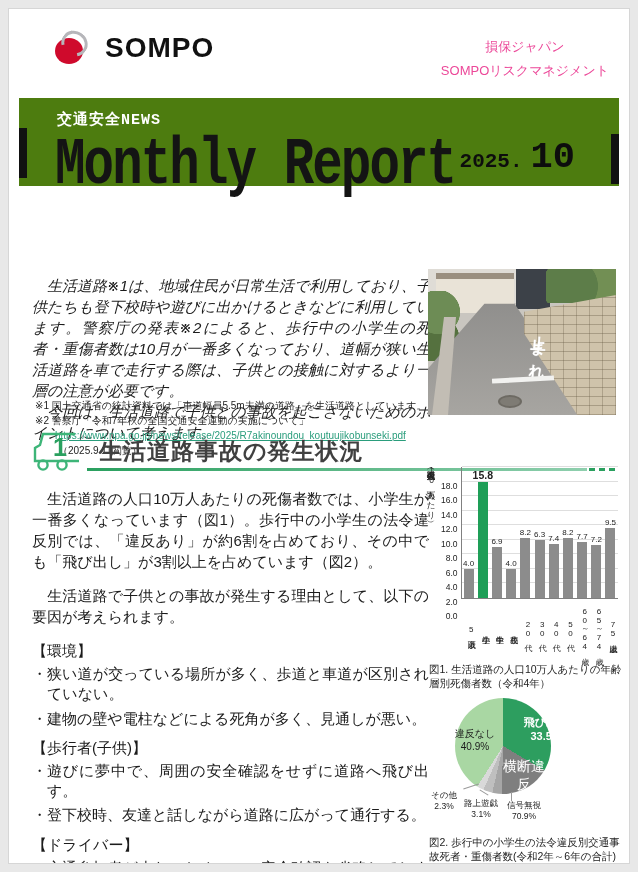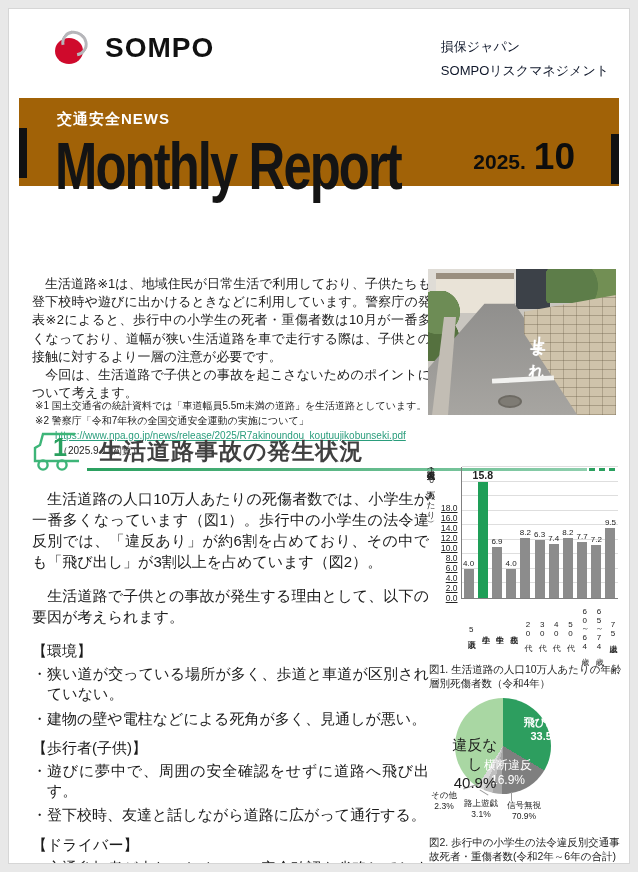--- a/index.html
+++ b/index.html
@@ -6,41 +6,41 @@
   html,body { width:638px; height:872px; }
   body { background:#e8e8e8; font-family:"Liberation Sans","DejaVu Sans",sans-serif; color:#1a1a1a; }
   .page { position:absolute; left:8px; top:8px; width:622px; height:856px; background:#fff; border:1px solid #d6d6d6; overflow:hidden; }
 
   
   .logo-row { position:absolute; left:46px; top:20px; display:flex; align-items:center; }
   .logo-mark { position:relative; width:40px; height:38px; margin-right:10px; }
   .logo-ball { position:absolute; left:0; top:9px; width:28px; height:26px; border-radius:50%; background:#cf0a2c; }
   .logo-ring { position:absolute; left:6px; top:2px; width:27px; height:25px; border-radius:50%; border:3px solid #b6b6ba; border-bottom-color:transparent; transform:rotate(35deg); }
   .logo-text { font-size:28px; font-weight:bold; letter-spacing:1px; color:#111; }
-  .company { position:absolute; right:20px; top:26px; text-align:left; font-size:13px; line-height:1.85; color:#0f172a; }
-
-  
-  .banner { position:absolute; left:10px; right:10px; top:89px; height:88px; background:#a16207; }
+  .company { position:absolute; right:20px; top:26px; text-align:center; font-size:13px; line-height:1.85; color:#ec4899; }
+
+  
+  .banner { position:absolute; left:10px; right:10px; top:89px; height:88px; background:#4d7c0f;font-family:Liberation Mono, monospace; }
   .banner-bar { position:absolute; width:8px; height:50px; background:#111; }
   .banner-bar.left { left:0; top:30px; }
   .banner-bar.right { right:0; top:36px; }
   .banner-kicker { position:absolute; left:38px; top:12px; color:#fff; font-size:15px; font-weight:bold; letter-spacing:1px; }
   .banner-title { position:absolute; left:36px; top:30px; font-size:54px; font-weight:900; letter-spacing:-2px; color:#141414; transform:scale(.94,1.22); transform-origin:left top; white-space:nowrap; }
   .banner-date { position:absolute; right:44px; top:38px; color:#0d0d0d; white-space:nowrap; }
   .banner-date .yr { font-size:21px; font-weight:bold; }
   .banner-date .mo { font-size:37px; font-weight:bold; margin-left:8px; }
 
   
   .feature-row { position:absolute; left:22px; top:224px; display:flex; align-items:center; }
   .feature-blackbar { width:7px; height:37px; background:#111; }
   .feature-badge { margin-left:1px; background:#00713f; color:#fff; font-size:19px; font-weight:bold; letter-spacing:7px; padding:7px 20px 7px 13px; clip-path:polygon(0 0,calc(100% - 12px) 0,100% 50%,calc(100% - 12px) 100%,0 100%); }
   .feature-title { margin-left:13px; color:#08904f; font-size:27px; font-weight:bold; letter-spacing:.5px; white-space:nowrap; }
 
   
-  .intro { position:absolute; left:23px; top:266px; width:399px; font-size:13px; line-height:1.4; color:#1c1c1c; }
+  .intro { position:absolute; left:23px; top:266px; width:399px; font-size:15px; line-height:1.4; color:#1c1c1c;font-style:italic; }
   .intro p { margin:0; text-align:justify; }
   .notes { position:absolute; left:26px; top:389px; width:392px; font-size:10px; line-height:1.5; color:#222; }
   .notes .link-line { padding-left:20px; }
   .notes a { color:#2a9d7c; text-decoration:underline; }
   .note-suffix { color:#222; margin-left:3px; }
 
   
   .photo { position:absolute; left:419px; top:260px; width:188px; height:146px; overflow:hidden; background:#c9c6c0; }
   .ph-sky { position:absolute; left:0; top:0; width:100%; height:34px; background:#dfdcd6; }
   .ph-house { position:absolute; left:8px; top:4px; width:78px; height:40px; background:#e9e3d7; border-top:6px solid #9a8f80; }
@@ -68,43 +68,43 @@
   .grp-head { font-size:15px; margin:2px 0 3px; }
   .bullets { margin-bottom:8px; }
   .bullet { padding-left:1em; position:relative; margin-bottom:4px; line-height:1.35; text-align:justify; }
   .bullet::before { content:"・"; position:absolute; left:0; }
 
   
   .right-col { position:absolute; left:418px; top:448px; width:196px; }
 
   .bar-chart { display:flex; }
   .y-title { writing-mode:vertical-rl; text-orientation:upright; font-size:8.5px; line-height:1; color:#222; height:136px; margin-top:8px; letter-spacing:0; }
-  .y-axis { width:25px; display:flex; flex-direction:column; justify-content:flex-end; align-items:flex-end; height:140px; margin-top:6px; font-size:8.5px; color:#222; padding-right:3px;text-decoration:underline; }
+  .y-axis { width:25px; display:flex; flex-direction:column; justify-content:space-between; align-items:flex-end; height:140px; margin-top:24px; font-size:8.5px; color:#222; padding-right:3px; }
   .plot-wrap { margin-top:10px; }
   .plot { position:relative; width:157px; height:132px; border-left:1px solid #808080; border-bottom:1px solid #808080; display:flex; align-items:flex-end; }
   .grid { position:absolute; left:0; right:0; height:1px; background:#dedede; }
   .bar-slot { width:14.2px; display:flex; flex-direction:column; align-items:center; justify-content:flex-end; height:100%; position:relative; z-index:1; }
   .bar-val { font-size:8px; color:#222; margin-bottom:1px; white-space:nowrap; }
   .bar-val.hl { font-size:10.5px; font-weight:bold; }
   .bar { width:10px; background:#8c8c8c; }
   .bar.hl { background:#1e9e57; }
   .x-axis { display:flex; width:157px; margin-top:2px; }
   .x-lab { width:14.2px; text-align:center; writing-mode:vertical-rl; text-orientation:upright; font-size:8px; line-height:1.05; color:#222; height:56px; margin:0 auto; }
   .x-slot { width:14.2px; display:flex; justify-content:center; }
 
   .fig-caption { font-size:10.5px; line-height:1.3; color:#1c1c1c; margin-top:6px; padding-left:2px; }
   .fig-source { font-size:8.5px; color:#333; margin-top:3px; padding-left:12px; }
 
   .pie-wrap { position:relative; width:196px; height:132px; margin-top:8px; }
   .pie { position:absolute; left:28px; top:0; width:96px; height:96px; border-radius:50%; }
   .pie-lab { position:absolute; text-align:center; line-height:1.25; }
   .pie-lab .pl-name { display:block; }
   .pie-lab-0 { left:76px; top:18px; width:56px; color:#fff; font-weight:bold; font-size:11px;margin-left:15px; }
-  .pie-lab-1 { left:56px; top:60px; width:50px; color:#fff; font-size:12px;text-align:center; }
-  .pie-lab-5 { left:24px; top:38px; width:48px; color:#1c1c1c; font-size:15px; }
+  .pie-lab-1 { left:72px; top:60px; width:50px; color:#fff; font-size:14px;text-align:center; }
+  .pie-lab-5 { left:24px; top:30px; width:48px; color:#1c1c1c; font-size:10px; }
   .pie-lab-2 { left:76px; top:102px; width:42px; color:#222; font-size:8.5px; }
   .pie-lab-3 { left:34px; top:100px; width:40px; color:#222; font-size:8.5px; }
   .pie-lab-4 { left:-2px; top:92px; width:38px; color:#222; font-size:8.5px; }
   .leader { position:absolute; background:#9a9a9a; }
   .leader-a { left:36px; top:88px; width:16px; height:1px; transform:rotate(-18deg); }
   .leader-b { left:52px; top:94px; width:10px; height:1px; transform:rotate(32deg); }
   .leader-c { left:84px; top:94px; width:1px; height:9px; }
 </style>
 </head>
 <body>

